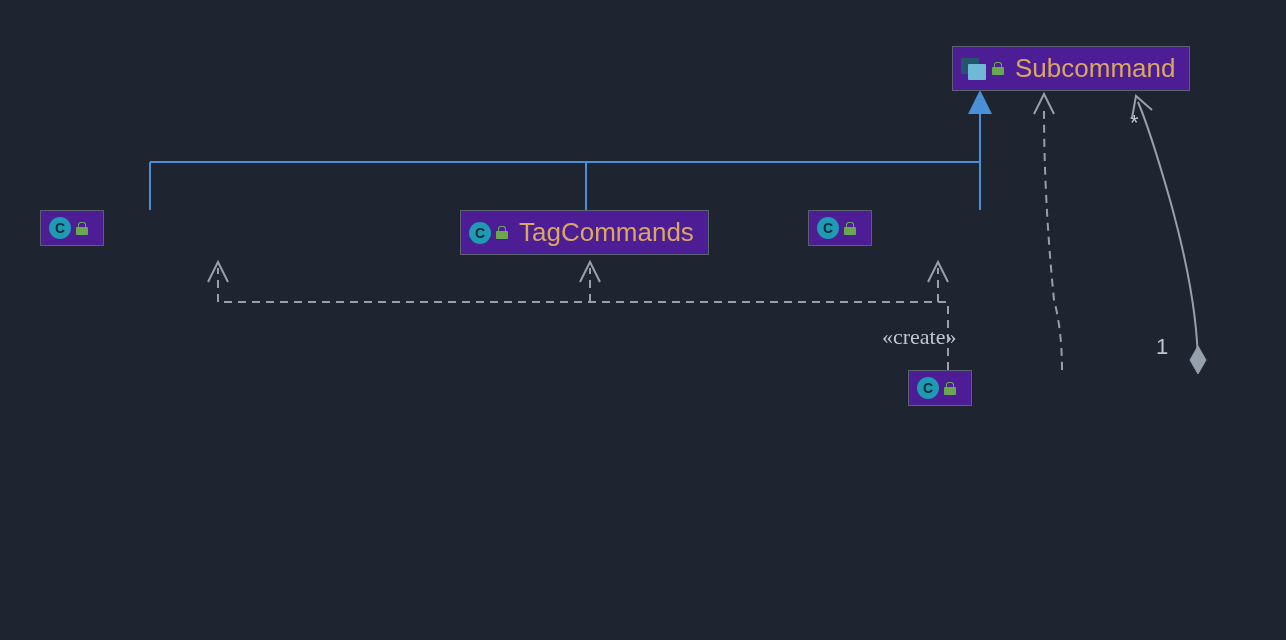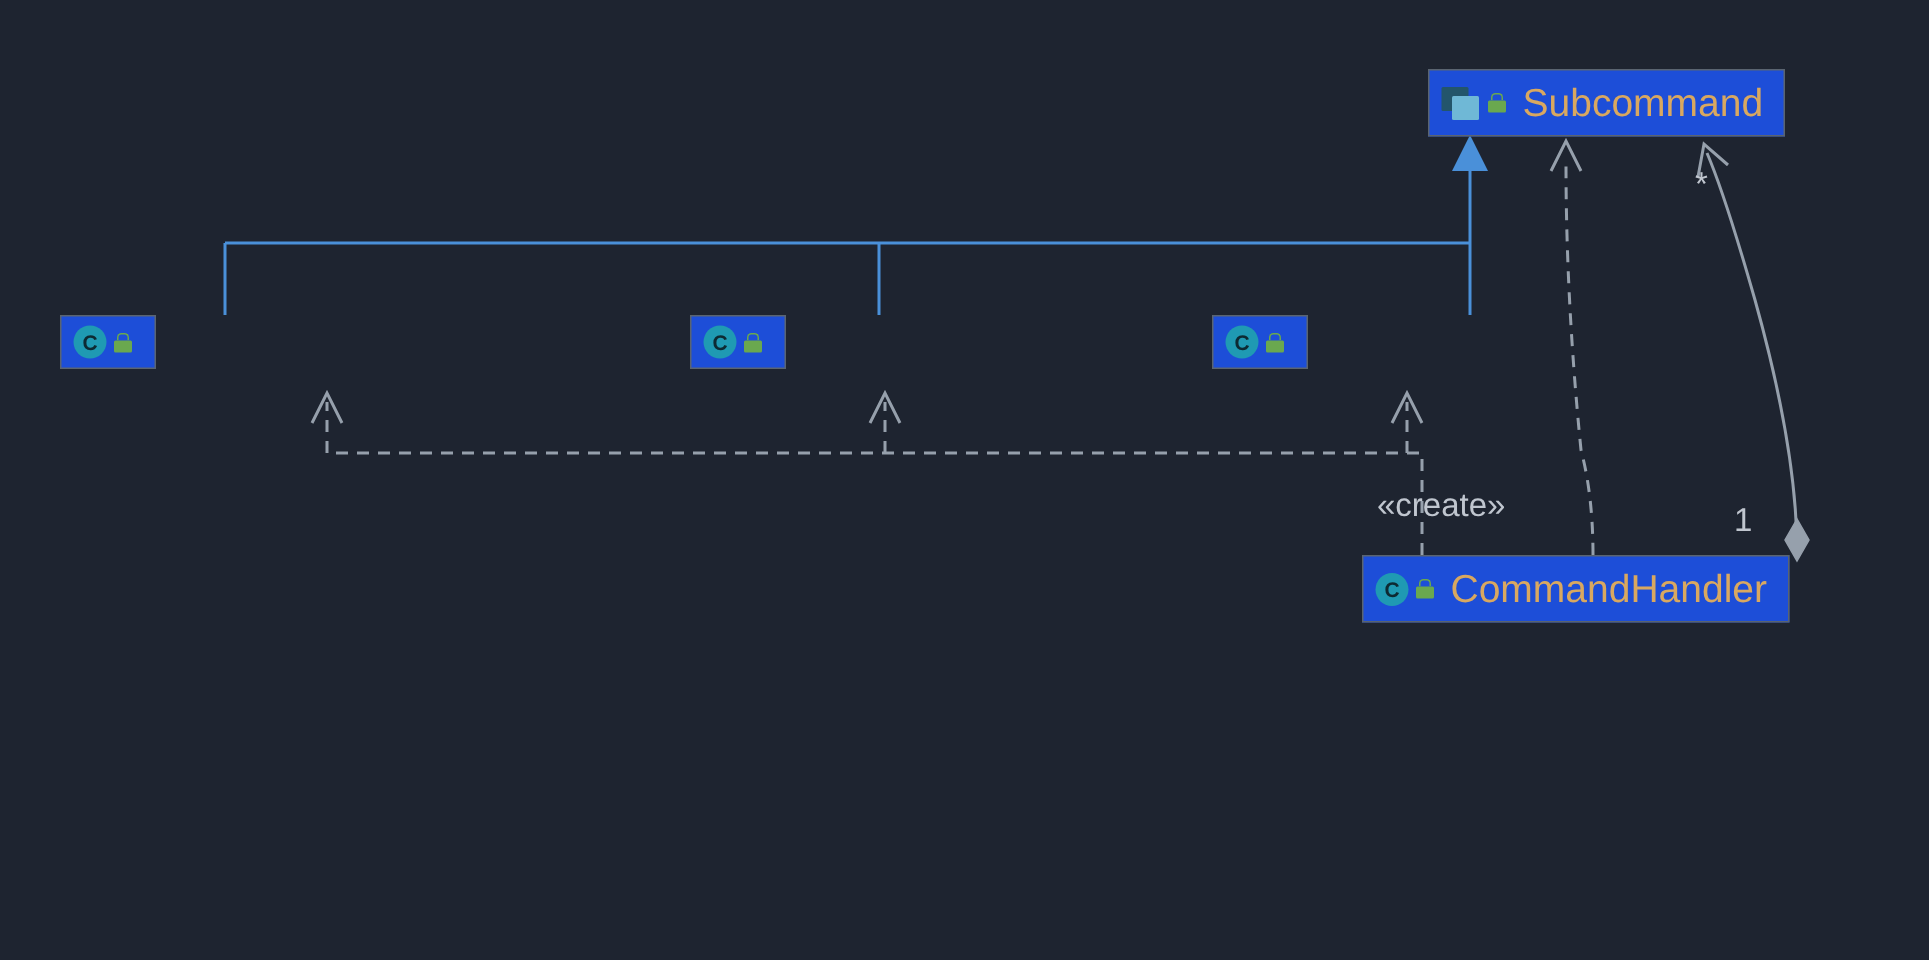--- a/index.html
+++ b/index.html
@@ -6,21 +6,21 @@
   html, body {
     width: 1286px;
     height: 640px;
     background: #1e2430;
     font-family: "Segoe UI", "Helvetica Neue", Arial, sans-serif;
     overflow: hidden;
     position: relative;
   }
   .node {
     position: absolute;
-    background: #1d4ed8;
+    background: #4c1d95;
     border: 1px solid #5a6470;
     display: flex;
     padding: 6px 14px 6px 8px;
     gap: 10px;
     color: #d9a860;
     font-size: 26px;
     white-space: nowrap;
   }
   .icon-stack {
     display: flex;
@@ -159,38 +159,38 @@
 </div>
 
 <div class="node" style="left:460px; top:210px;">
   <span class="icon-stack">
     <span class="icon-circle">C</span>
     <span class="icon-lock">
         <span class="shackle"></span>
         <span class="body"></span>
       </span>
   </span>
+  <span>TagCommands</span>
 </div>
 
 <div class="node" style="left:808px; top:210px;">
   <span class="icon-stack">
     <span class="icon-circle">C</span>
     <span class="icon-lock">
         <span class="shackle"></span>
         <span class="body"></span>
       </span>
   </span>
 </div>
 
 <div class="node" style="left:908px; top:370px;">
   <span class="icon-stack">
     <span class="icon-circle">C</span>
     <span class="icon-lock">
         <span class="shackle"></span>
         <span class="body"></span>
       </span>
   </span>
-  <span>CommandHandler</span>
 </div>
 
-<div class="edge-label" style="left:918px; top:324px;">«create»</div>
+<div class="edge-label" style="left:882px; top:324px;font-family:Liberation Serif, serif;">«create»</div>
 <div class="edge-label" style="left:1130px; top:110px;">*</div>
 <div class="edge-label" style="left:1156px; top:334px;">1</div>
 
 </body></html>

